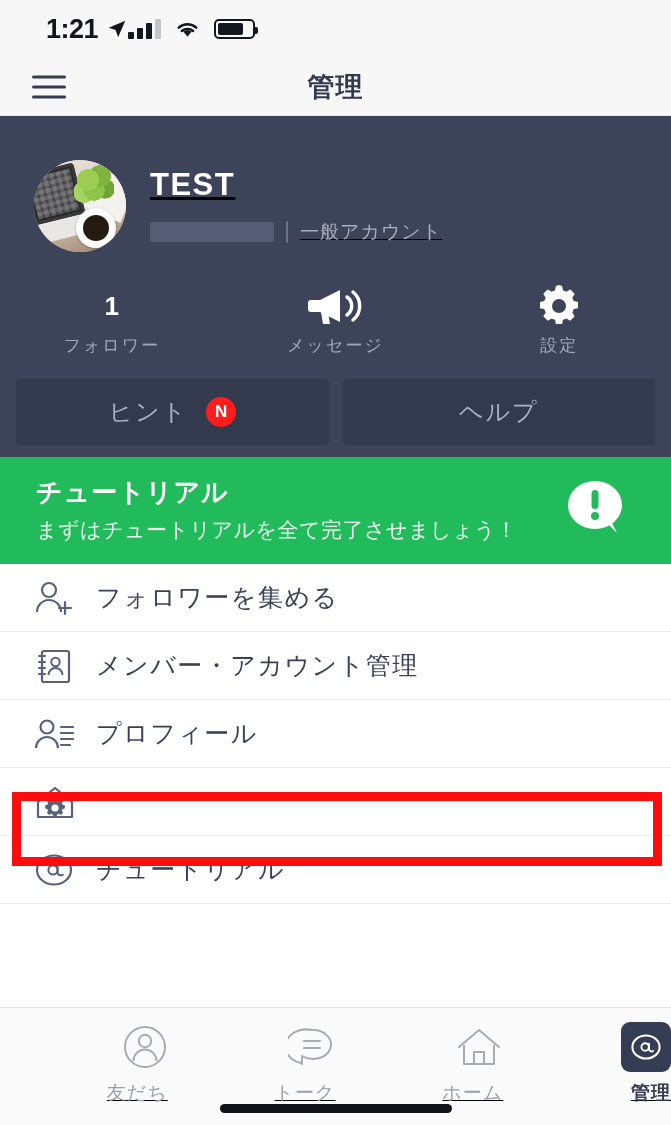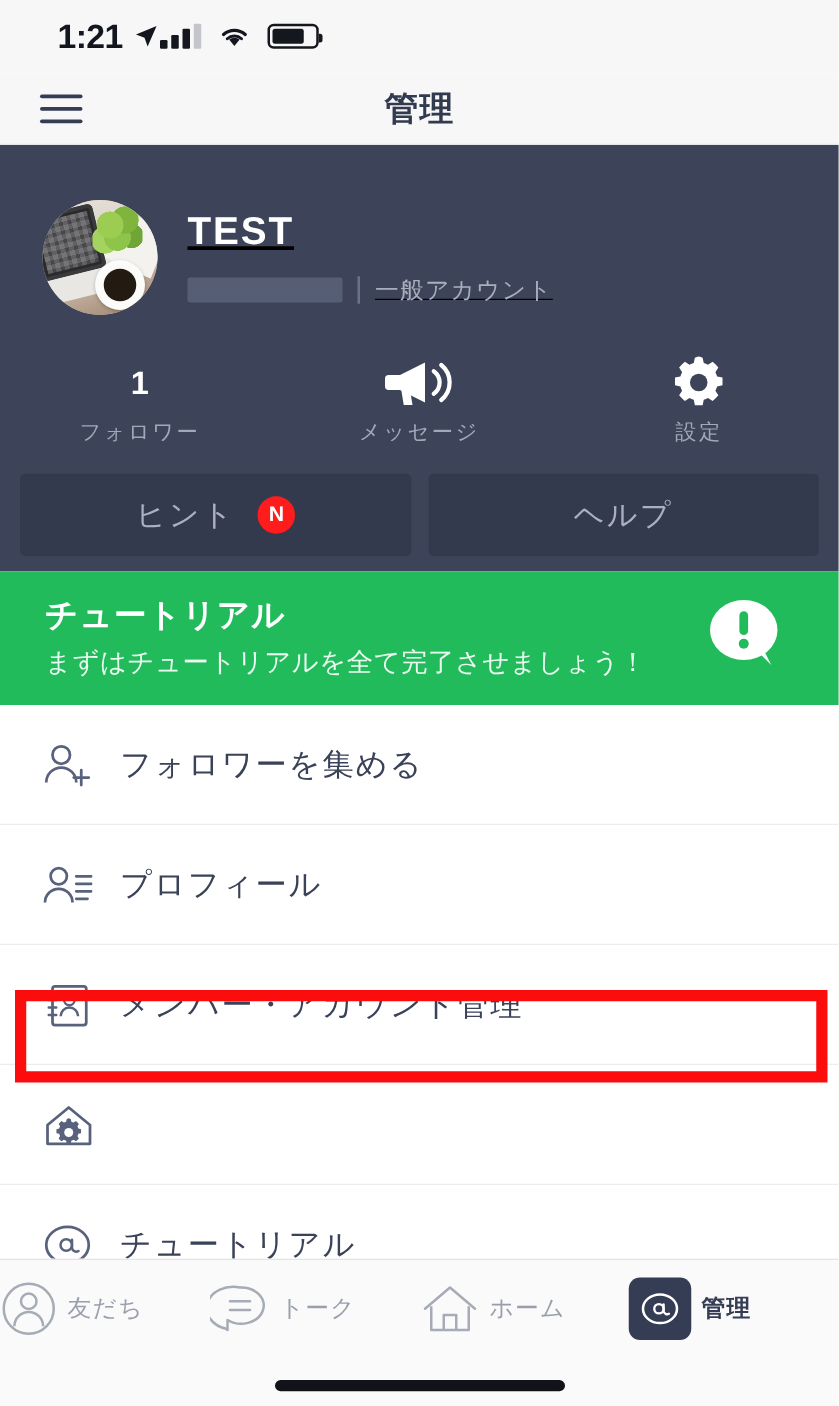--- a/index.html
+++ b/index.html
@@ -160,21 +160,21 @@
     display: flex; align-items: center; justify-content: space-between;
     padding: 18px 44px 20px 36px; cursor: pointer;
   }
   .tut-title { font-size: 26px; font-weight: bold; color: #ffffff; letter-spacing: 1px; }
   .tut-sub { font-size: 21px; color: #eafaf0; margin-top: 6px; letter-spacing: 0.5px; }
   .tut-icon { flex: 0 0 auto; }
 
   
   .menu { flex: 1 1 auto; background: #ffffff; overflow: hidden; }
   .menu-item {
-    height: 96px; display: flex; align-items: center;
+    height: 68px; display: flex; align-items: center;
     padding-left: 34px; border-bottom: 1px solid #ececee;
     cursor: pointer; background: #fff; position: relative;
   }
   .menu-icon {
     width: 48px; flex: 0 0 auto; display: flex; align-items: center; justify-content: flex-start;
   }
   .menu-label {
     font-size: 25px; color: #3a4258; letter-spacing: 1.5px; margin-left: 14px;
   }
   .menu-item.highlight { border-bottom: none; }
@@ -182,21 +182,21 @@
     position: absolute; left: 12px; top: 792px; width: 650px; height: 74px;
     border: 9px solid #fb0d0d; pointer-events: none; z-index: 20;
   }
 
   
   .tabbar {
     height: 118px; background: #fafafa; border-top: 1px solid #e4e4e6;
     display: flex; align-items: flex-start; padding-top: 14px;
     flex: 0 0 auto; position: relative;
   }
-  .tab { flex: 1; display: flex; flex-direction: row; align-items: center; gap: 8px; cursor: pointer; }
+  .tab { flex: 1; display: flex; flex-direction: column; align-items: flex-end; gap: 8px; cursor: pointer; text-decoration: underline; }
   .tab-icon { height: 50px; display: flex; align-items: center; justify-content: center; }
   .tab-label { font-size: 19px; color: #9aa0ab; letter-spacing: 1px; }
   .tab.active .tab-label { color: #353d54; font-weight: bold; }
   .tab-active-box {
     width: 50px; height: 50px; background: #353d54; border-radius: 9px;
     display: flex; align-items: center; justify-content: center;
   }
   .home-indicator {
     position: absolute; bottom: 12px; left: 50%; transform: translateX(-50%);
     width: 232px; height: 9px; background: #12131a; border-radius: 5px;
@@ -322,39 +322,39 @@
           <circle cx="15" cy="10" r="7" stroke="#59627c" stroke-width="2.2" fill="none"></circle>
           <path d="M3 32 a12 12 0 0 1 24 0" stroke="#59627c" stroke-width="2.2" fill="none"></path>
           <path d="M31 22 v12 M25 28 h12" stroke="#59627c" stroke-width="2.2" stroke-linecap="round"></path>
         </svg>
       </span>
       <span class="menu-label">フォロワーを集める</span>
     </div>
 
     <div class="menu-item">
       <span class="menu-icon">
-        <svg width="40" height="36" viewBox="0 0 40 36">
-          <circle cx="13" cy="11" r="6.5" stroke="#59627c" stroke-width="2.2" fill="none"></circle>
-          <path d="M2 32 a11 11 0 0 1 22 0" stroke="#59627c" stroke-width="2.2" fill="none"></path>
-          <path d="M27 11 h12 M27 17 h12 M27 23 h12 M27 29 h9" stroke="#59627c" stroke-width="2.2" stroke-linecap="round"></path>
-        </svg>
-      </span>
-      <span class="menu-label">プロフィール</span>
-    </div>
-
-    <div class="menu-item">
-      <span class="menu-icon">
         <svg width="40" height="40" viewBox="0 0 40 40">
           <rect x="8" y="5" width="27" height="31" rx="2" stroke="#59627c" stroke-width="2.2" fill="none"></rect>
           <path d="M5 10 h6 M5 16 h6 M5 22 h6 M5 28 h6" stroke="#59627c" stroke-width="2" stroke-linecap="round"></path>
           <circle cx="21.5" cy="16" r="4.2" stroke="#59627c" stroke-width="2" fill="none"></circle>
           <path d="M14.5 29 a7 7 0 0 1 14 0" stroke="#59627c" stroke-width="2" fill="none"></path>
         </svg>
       </span>
       <span class="menu-label">メンバー・アカウント管理</span>
+    </div>
+
+    <div class="menu-item">
+      <span class="menu-icon">
+        <svg width="40" height="36" viewBox="0 0 40 36">
+          <circle cx="13" cy="11" r="6.5" stroke="#59627c" stroke-width="2.2" fill="none"></circle>
+          <path d="M2 32 a11 11 0 0 1 22 0" stroke="#59627c" stroke-width="2.2" fill="none"></path>
+          <path d="M27 11 h12 M27 17 h12 M27 23 h12 M27 29 h9" stroke="#59627c" stroke-width="2.2" stroke-linecap="round"></path>
+        </svg>
+      </span>
+      <span class="menu-label">プロフィール</span>
     </div>
 
 
     <div class="menu-item">
       <span class="menu-icon">
         <svg width="42" height="38" viewBox="0 0 42 38">
           <path d="M4 19 L21 5 L38 19 V34 H4 Z" stroke="#59627c" stroke-width="2.2" fill="none" stroke-linejoin="round"></path>
           <path fill="#59627c" d="M21 13.5 l1.6 .6 .5 2.2 a8 8 0 0 1 1.8 .75 l1.9-1.2 1.2 1.1 1.1 1.2 -1.2 1.9 a8 8 0 0 1 .75 1.8 l2.2 .5 0 1.6 0 1.6 -2.2 .5 a8 8 0 0 1 -.75 1.8 l1.2 1.9 -1.1 1.2 -1.2 1.1 -1.9-1.2 a8 8 0 0 1 -1.8 .75 l-.5 2.2 -1.6 0 -1.6 0 -.5-2.2 a8 8 0 0 1 -1.8 -.75 l-1.9 1.2 -1.2-1.1 -1.1-1.2 1.2-1.9 a8 8 0 0 1 -.75 -1.8 l-2.2-.5 0-1.6 0-1.6 2.2-.5 a8 8 0 0 1 .75 -1.8 l-1.2-1.9 1.1-1.2 1.2-1.1 1.9 1.2 a8 8 0 0 1 1.8 -.75 l.5-2.2 z"></path>
           <circle cx="21" cy="25" r="3.6" fill="#ffffff"></circle>
         </svg>

